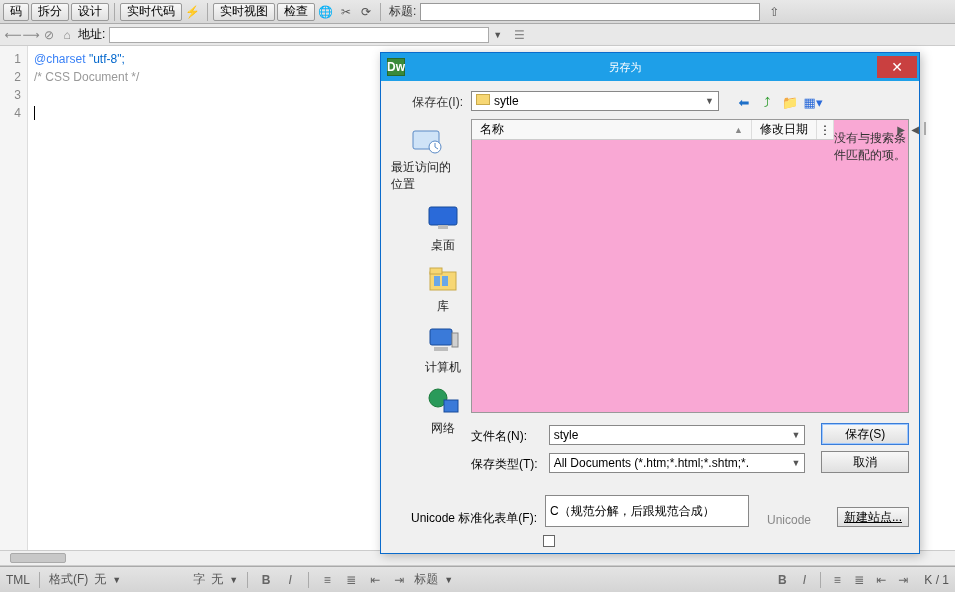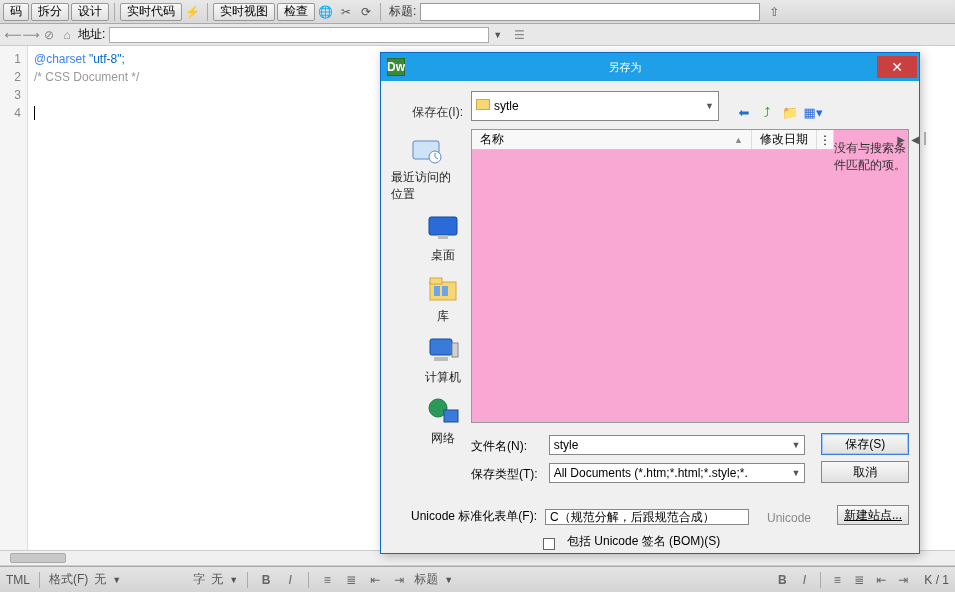--- a/index.html
+++ b/index.html
@@ -41,21 +41,21 @@
 
 .dialog { position: absolute; left: 380px; top: 52px; width: 540px; height: 502px; border: 1px solid #0a6bcc; background: #fff; box-shadow: 2px 2px 10px rgba(0,0,0,0.25); }
 .dlg-title { background: #1e9fe8; color: #fff; height: 28px; display: flex; align-items: center; padding-left: 6px; }
 .dlg-title-icon { width: 18px; height: 18px; background: #3a8a3a; border: 1px solid #2a6a2a; display: flex; align-items: center; justify-content: center; font-size: 12px; color: #fff; margin-right: 8px; font-weight: bold; }
 .dlg-title-text { flex: 1; text-align: center; font-size: 11px; padding-right: 40px; }
 .dlg-close { width: 40px; height: 22px; background: #c94040; color: #fff; display: flex; align-items: center; justify-content: center; margin-right: 2px; cursor: pointer; font-size: 14px; }
 
 .dlg-body { position: absolute; top: 28px; left: 0; right: 0; bottom: 0; background: #f0f0f0; padding: 10px; }
 .dlg-row { display: flex; align-items: flex-end; margin-bottom: 8px; gap: 8px; }
 .dlg-label { width: 72px; text-align: right; color: #333; }
-.dlg-select { border: 1px solid #888; background: #fff; height: 30px; width: 248px; padding: 0 4px; display: flex; align-items: center; justify-content: space-between; }
+.dlg-select { border: 1px solid #888; background: #fff; height: 20px; width: 248px; padding: 0 4px; display: flex; align-items: center; justify-content: space-between; }
 .folder-mini { width: 14px; height: 11px; background: #f7d774; border: 1px solid #c9a94b; display: inline-block; margin-right: 4px; }
 .dlg-nav-icons { display: flex; gap: 5px; margin-left: 8px; }
 .nav-ico { width: 18px; height: 18px; display: flex; align-items: center; justify-content: center; cursor: pointer; font-size: 13px; }
 
 .dlg-main { display: flex; gap: 10px; height: 294px; }
 .places { width: 70px; display: flex; flex-direction: column; align-items: flex-end; gap: 8px; padding-top: 4px; }
 .place { display: flex; flex-direction: column; align-items: center; gap: 2px; cursor: pointer; }
 .place-icon { width: 36px; height: 34px; display: flex; align-items: center; justify-content: center; }
 .place-label { font-size: 12px; color: #222; }
 
@@ -70,21 +70,21 @@
 .file-scroll .thumb { position: absolute; left: 16px; right: 100px; top: 1px; bottom: 1px; background: #d0d0d0; border: 1px solid #aaa; }
 
 .dlg-fields { margin-top: 10px; margin-left: 80px; }
 .dlg-fields .dlg-row { margin-bottom: 6px; }
 .fld-label { width: 70px; text-align: left; }
 .fld-input { border: 1px solid #888; background: #fff; height: 20px; width: 258px; padding: 0 4px; display: flex; align-items: center; justify-content: space-between; font-family: Consolas, monospace; font-size: 12px; }
 .fld-btn { border: 1px solid #888; background: linear-gradient(#f8f8f8, #e0e0e0); height: 22px; width: 88px; margin-left: 8px; cursor: pointer; display: flex; align-items: center; justify-content: center; }
 .fld-btn.primary { border: 1px solid #3b7dd8; box-shadow: inset 0 0 0 1px #9ec8ff; }
 
 .dlg-bottom { margin-top: 22px; margin-left: 16px; }
-.unicode-sel { border: 1px solid #888; background: #fff; height: 16px; width: 204px; padding: 0 4px; display: flex; align-items: center; }
+.unicode-sel { border: 1px solid #888; background: #fff; height: 32px; width: 204px; padding: 0 4px; display: flex; align-items: center; }
 .checkbox { width: 12px; height: 12px; border: 1px solid #666; background: #fff; display: inline-block; margin-right: 4px; }
 .btn-newsite { border: 1px solid #888; background: linear-gradient(#f8f8f8, #e0e0e0); height: 20px; padding: 0 6px; cursor: pointer; display: flex; align-items: center; text-decoration: underline; }
 
 
 svg { display: block; }
 .chev { font-size: 9px; color: #555; }
 </style>
 </head>
 <body>
 
@@ -274,36 +274,35 @@
         <span class="fld-label">文件名(N):</span>
         <div class="fld-input">
           <span>style</span>
           <span class="chev">▼</span>
         </div>
         <div class="fld-btn primary">保存(S)</div>
       </div>
       <div class="dlg-row">
         <span class="fld-label">保存类型(T):</span>
         <div class="fld-input">
-          <span>All Documents (*.htm;*.html;*.style;*.</span>
+          <span>All Documents (*.htm;*.html;*.shtm;*.</span>
           <span class="chev">▼</span>
         </div>
         <div class="fld-btn">取消</div>
       </div>
     </div>
 
     <div class="dlg-bottom">
       <div class="dlg-row">
         <span style="width:130px;text-align:right;">Unicode 标准化表单(F):</span>
         <div class="unicode-sel">
           <span>C（规范分解，后跟规范合成）</span>
         </div>
         <span style="margin-left:10px;color:#888;">Unicode</span>
         <div class="btn-newsite" style="margin-left:auto;">新建站点...</div>
       </div>
       <div class="dlg-row" style="margin-left:136px;">
         <span class="checkbox"></span>
-        <span>包括 Unicode 签名 (BOM)(S)</span>
       </div>
     </div>
 
   </div>
 </div>
 
 </body></html>

